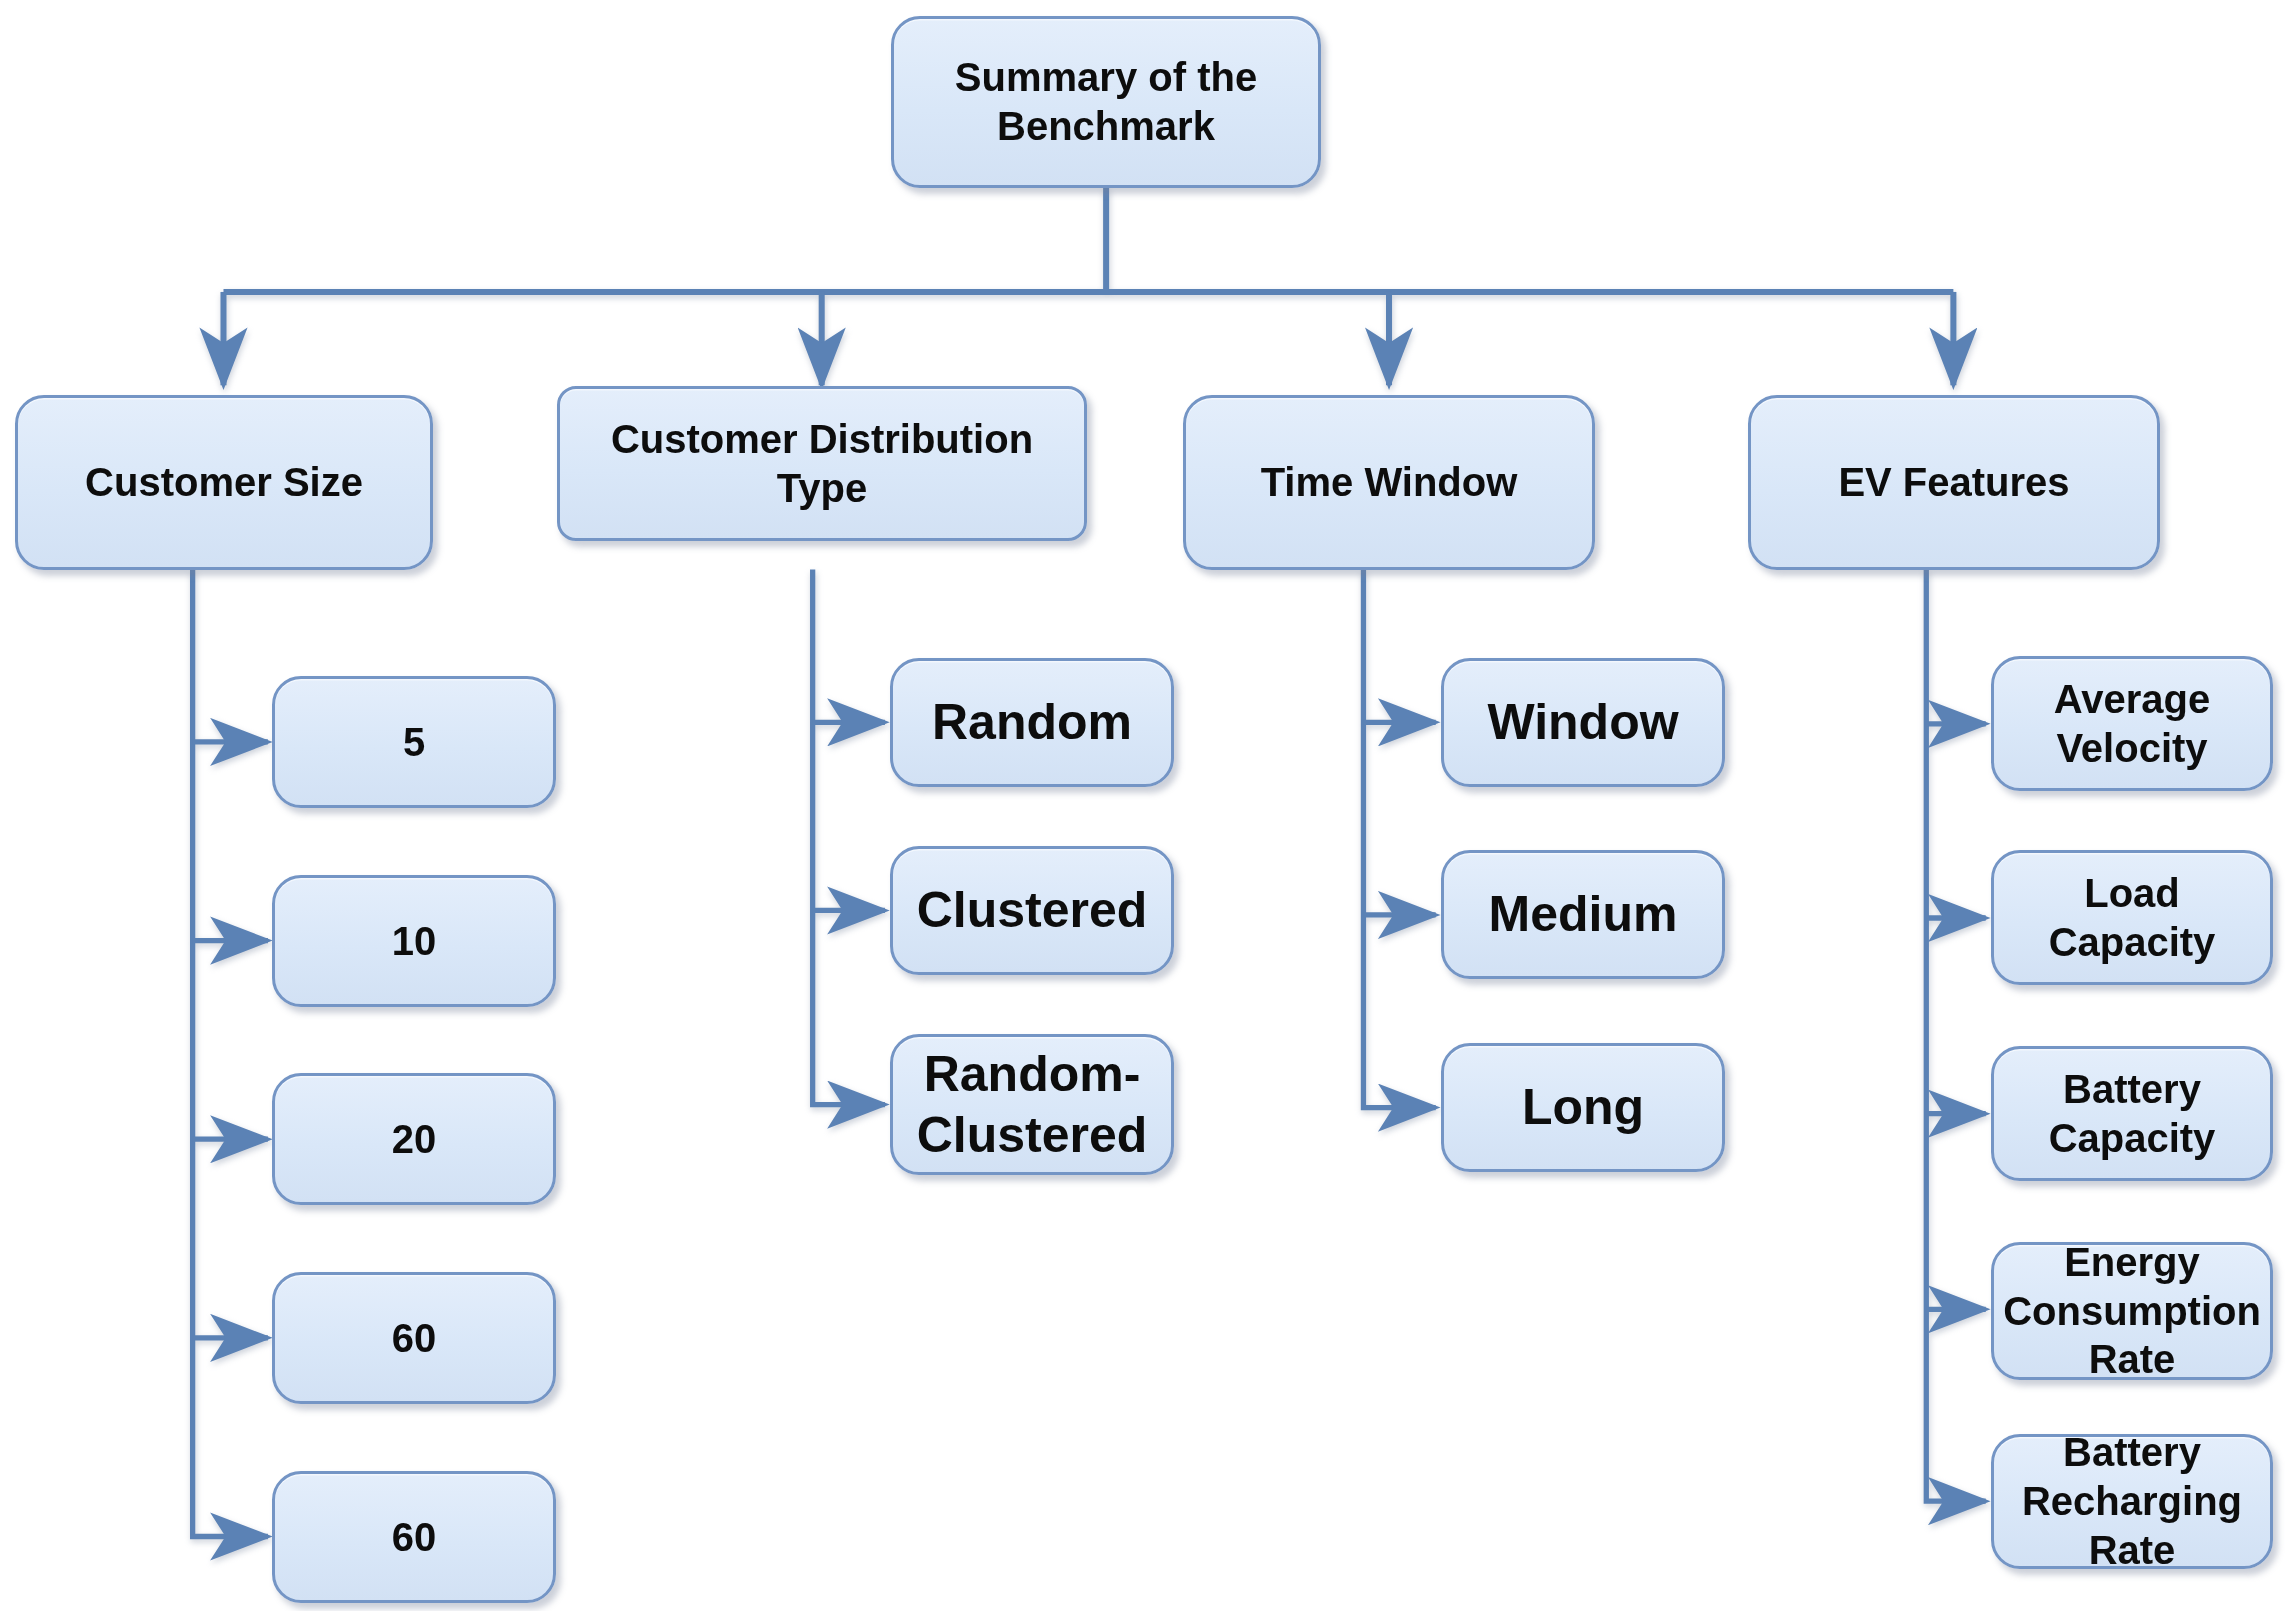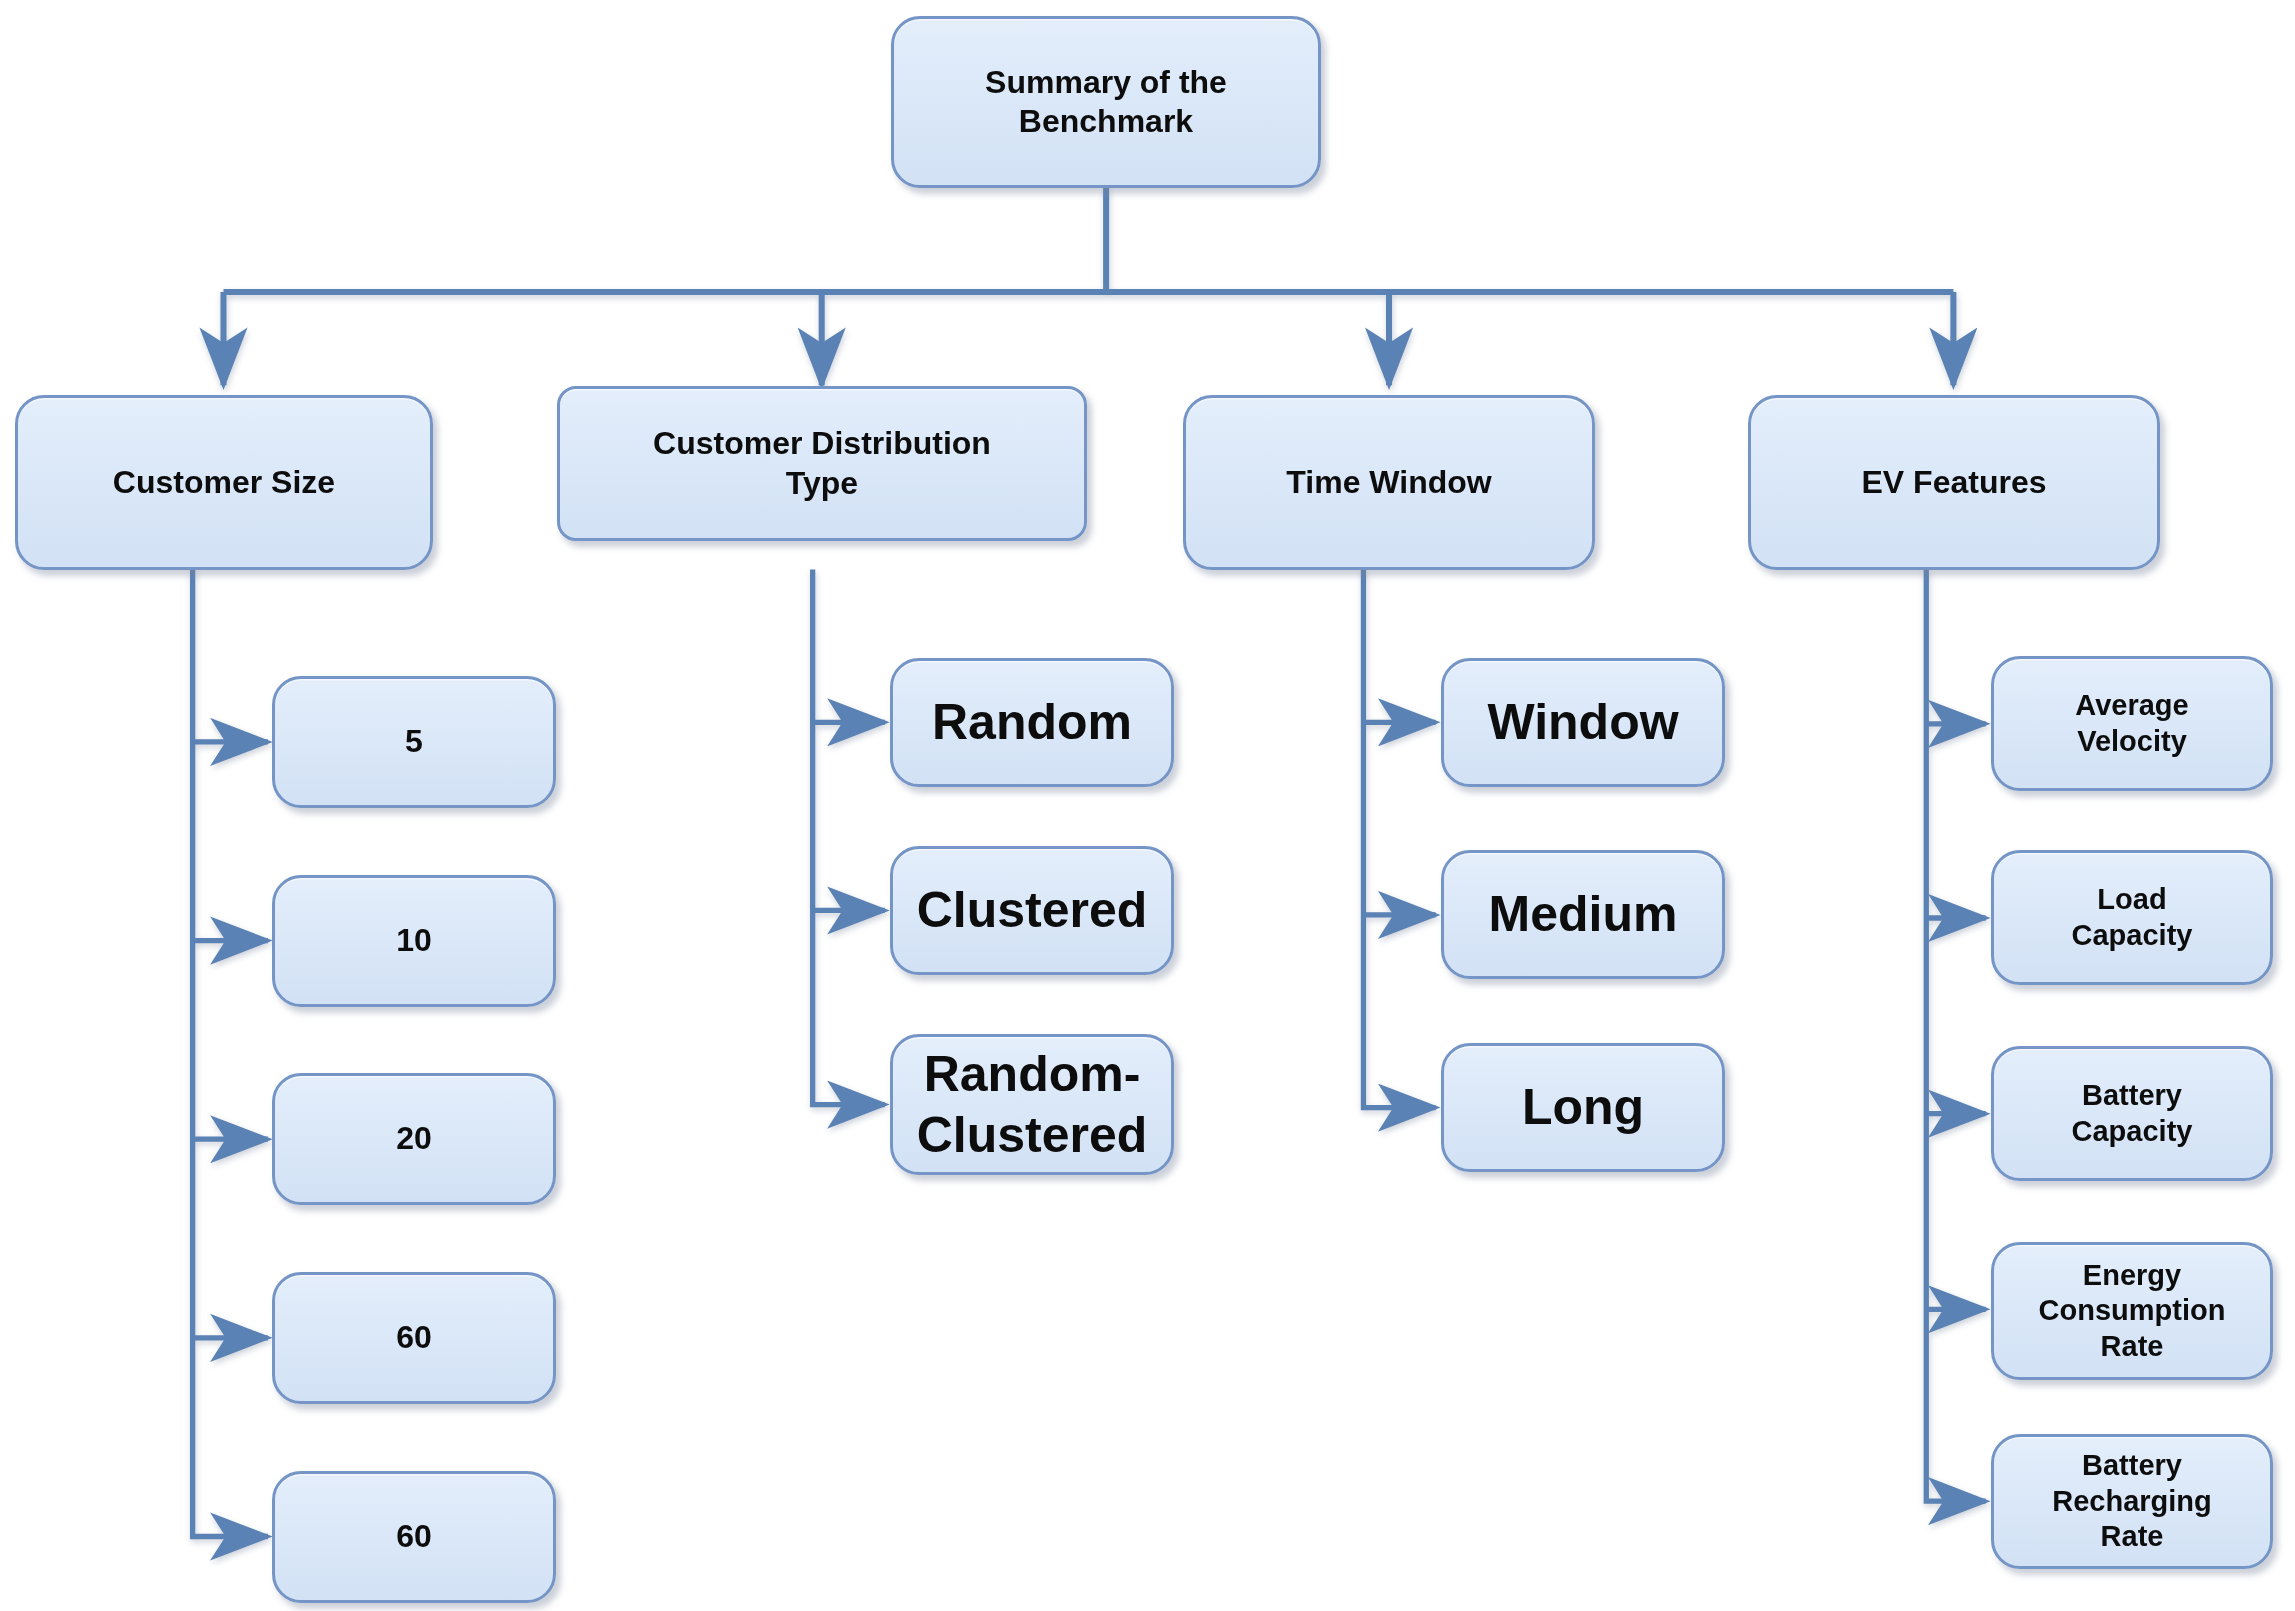--- a/index.html
+++ b/index.html
@@ -34,23 +34,23 @@
     box-shadow:4.5px 5.3px 6.8px rgba(120,132,155,.38), inset 0 1.5px 0 rgba(255,255,255,.55);
     color:var(--text,#0d0d0d);
     text-align:center;
   }
   .lbl{
     font-weight:bold;
     white-space:pre;
     line-height:1.22;
     letter-spacing:0px;
   }
-  .fs-xl .lbl{font-size:32px;}
+  .fs-xl .lbl{font-size:40px;}
   .fs-lg .lbl{font-size:50px;}
-  .fs-md .lbl{font-size:29px;}
+  .fs-md .lbl{font-size:40px;}
 
   
   .n-root{left:891px;top:16px;width:430px;height:172px;}
   .n-b1{left:15px;top:395px;width:418px;height:175px;}
   .n-b2{left:557px;top:386px;width:530px;height:155px;border-radius:19px;}
   .n-b3{left:1183px;top:395px;width:412px;height:175px;}
   .n-b4{left:1748px;top:395px;width:412px;height:175px;}
 
   .n-c1-0{left:272px;top:676px;width:284px;height:132px;}
   .n-c1-1{left:272px;top:875px;width:284px;height:132px;}

